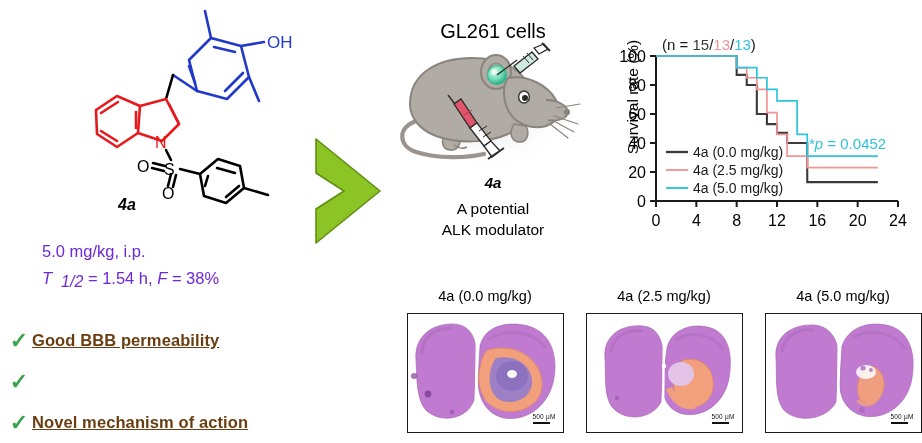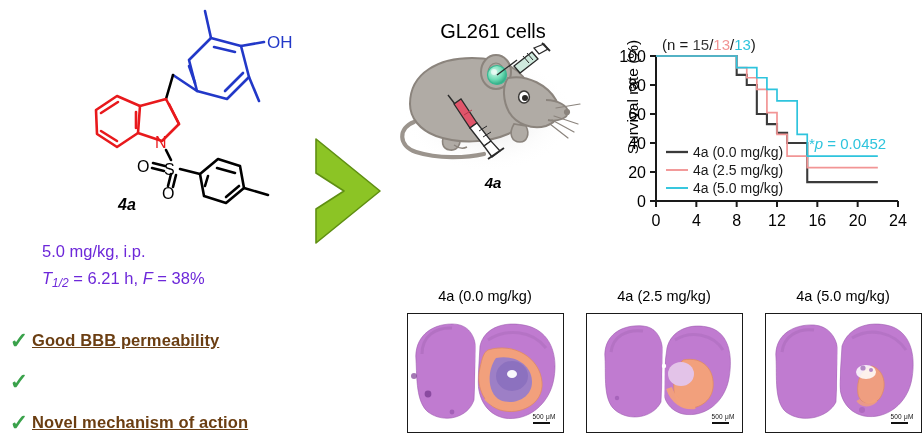--- a/index.html
+++ b/index.html
@@ -35,23 +35,24 @@
   }
   #pk-block {
     position: absolute;
     left: 42px; top: 238px;
     font-size: 16.5px;
     line-height: 27px;
     color: #6d28d9;
   }
   #pk-block .italic { font-style: italic; }
   #pk-block .sub {
-    font-size: 12px;
+    font-size: 16px;
     font-style: italic;
     vertical-align: -3px;
+    margin-left: 9px;
   }
   #bullets {
     position: absolute;
     left: 6px; top: 320px;
     width: 390px;
   }
   .bullet {
     display: flex;
     align-items: center;
     height: 41px;
@@ -245,21 +246,21 @@
         <text x="119" y="175" font-family="'Liberation Sans',sans-serif" font-size="16" fill="#000000" stroke="none">S</text>
         <text x="92" y="172" font-family="'Liberation Sans',sans-serif" font-size="16" fill="#000000" stroke="none">O</text>
         <text x="117" y="199" font-family="'Liberation Sans',sans-serif" font-size="16" fill="#000000" stroke="none">O</text>
       </g>
     </svg>
     <div id="compound-label">4a</div>
   </div>
 
   <div id="pk-block">
     <div>5.0 mg/kg, i.p.</div>
-    <div><span class="italic">T</span><span class="sub">1/2</span><span> = 6.21 h, </span><span class="italic">F</span><span> = 38%</span></div>
+    <div><span class="italic">T</span><span class="sub">1/2</span><span> = 1.54 h, </span><span class="italic">F</span><span> = 38%</span></div>
   </div>
 
   <div id="bullets">
     <div class="bullet">
       <span class="check">✓</span>
       <span class="bullet-text">Good BBB permeability</span>
     </div>
     <div class="bullet">
       <span class="check">✓</span>
     </div>
@@ -342,20 +343,24 @@
           <polygon points="74,86 88,104 95,99 81,81" fill="#ffffff" stroke="#2a2a2a" stroke-width="1.3"></polygon>
           <line x1="83" y1="89" x2="91" y2="84" stroke="#2a2a2a" stroke-width="1"></line>
           <line x1="87" y1="95" x2="95" y2="90" stroke="#2a2a2a" stroke-width="1"></line>
           <polygon points="88,104 96,115 104,109 95,99" fill="#ffffff" stroke="#2a2a2a" stroke-width="1.3"></polygon>
           <line x1="92" y1="117" x2="108" y2="106" stroke="#2a2a2a" stroke-width="1.8"></line>
         </g>
       </svg>
     </div>
 
     <div id="mouse-compound">4a</div>
+    <div id="mouse-caption">
+      <div>A potential</div>
+      <div>ALK modulator</div>
+    </div>
   </div>
 
   <div id="chart-panel">
     <svg id="chart-svg" width="326" height="216" viewBox="0 0 326 216">
 
       <line x1="60" y1="38" x2="60" y2="183" stroke="#1a1a1a" stroke-width="2"></line>
       <line x1="60" y1="183" x2="302" y2="183" stroke="#1a1a1a" stroke-width="2"></line>
 
       <g id="y-ticks">
           <line x1="54" y1="183" x2="60" y2="183" stroke="#1a1a1a" stroke-width="2"></line>

